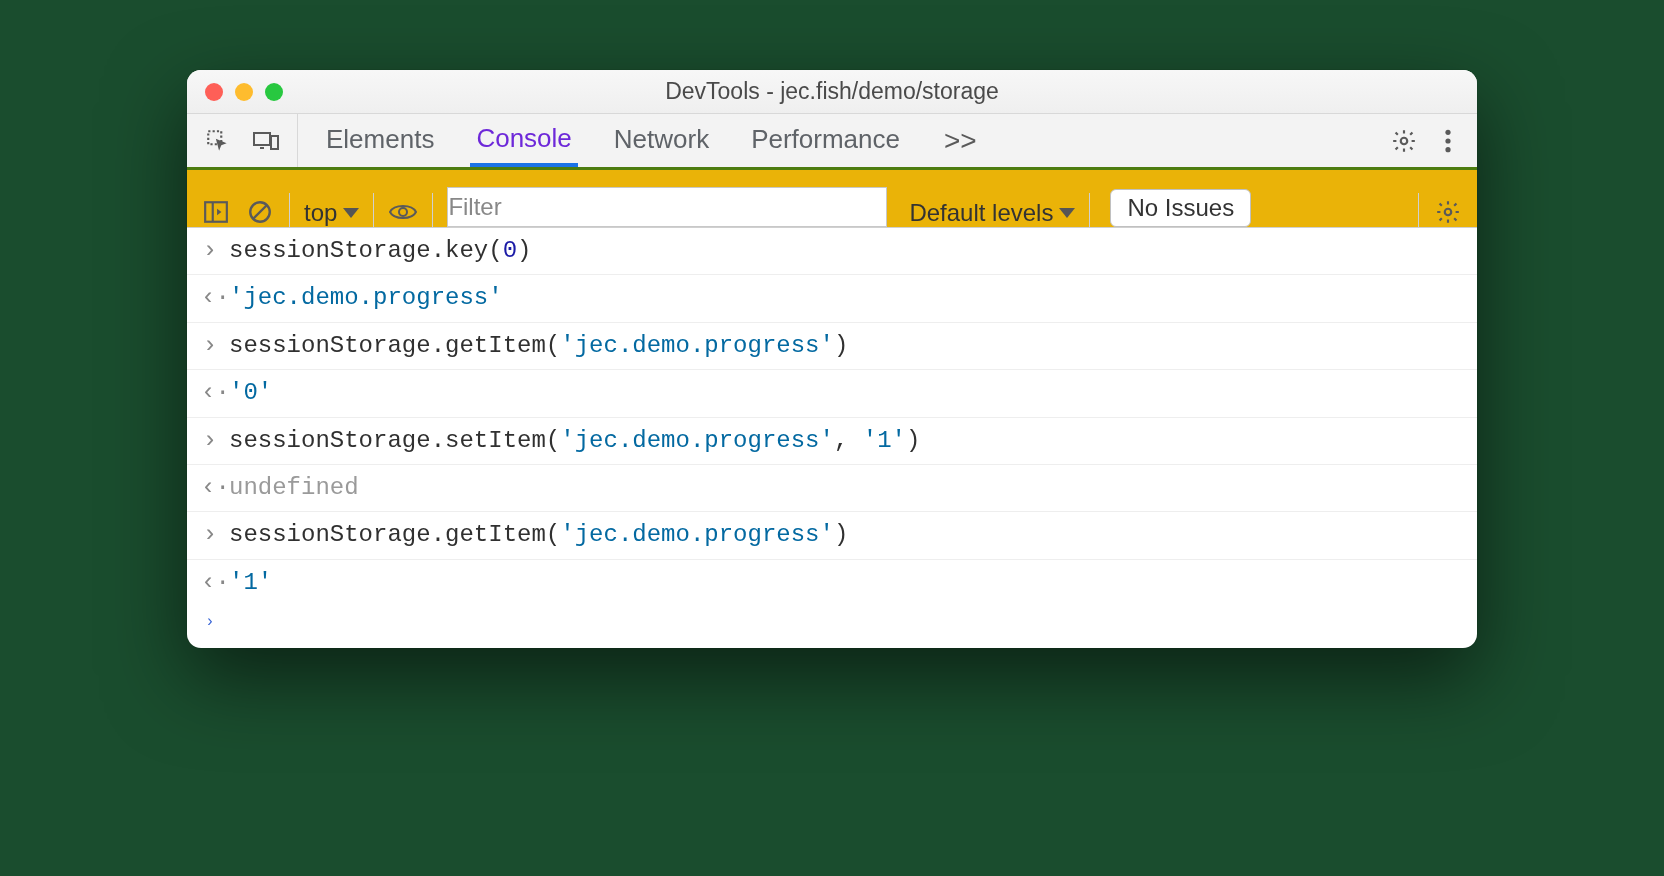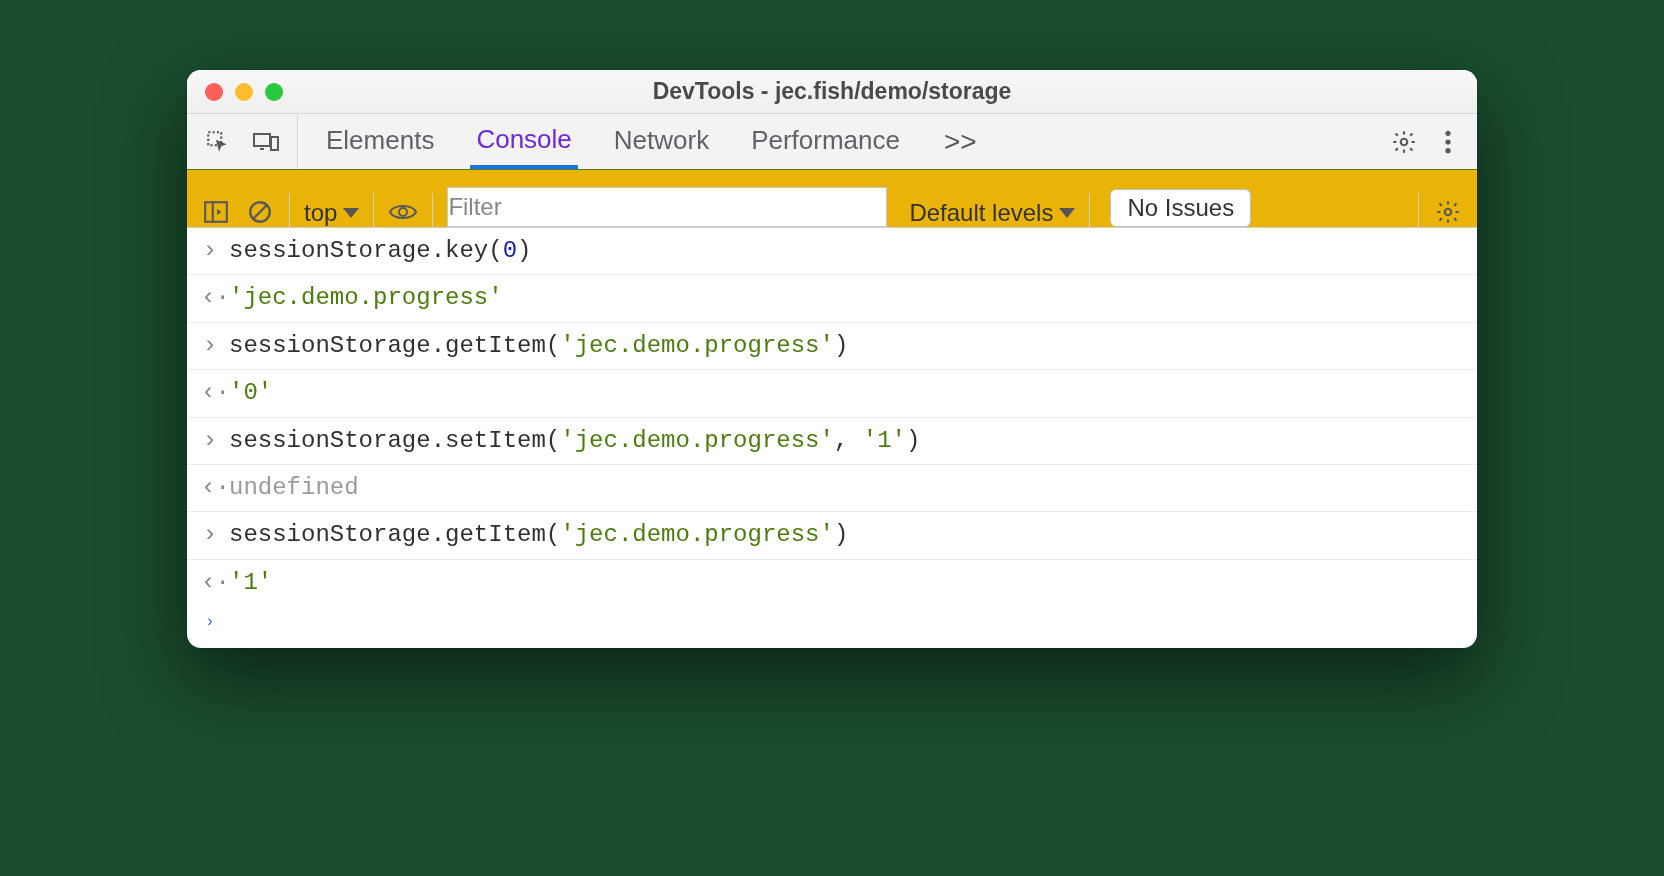--- a/index.html
+++ b/index.html
@@ -37,28 +37,28 @@
     display: flex;
     align-items: center;
     gap: 12px;
   }
   .dot { width: 18px; height: 18px; border-radius: 50%; }
   .dot.red { background: #fe5f57; }
   .dot.yel { background: #febc2e; }
   .dot.grn { background: #28c840; }
   .title {
     font-size: 23px;
-    font-weight: 700;
+    font-weight: 400;
     color: #4a4a4a;
   }
   .tabs-row {
     height: 56px;
     display: flex;
     align-items: stretch;
-    border-bottom: 1px solid #4d7c0f;
+    border-bottom: 3px solid #4d7c0f;
     background: #f3f3f3;
   }
   .tabs-left {
     display: flex;
     align-items: center;
     gap: 18px;
     padding: 0 16px;
     color: #5a5a5a;
     border-right: 1px solid #d8d8d8;
   }
@@ -167,21 +167,21 @@
     text-align: center;
     color: #888;
     flex-shrink: 0;
     font-family: inherit;
     user-select: none;
   }
   .gutter.in { color: #888; }
   .gutter.out { color: #888; }
   .gutter.prompt { color: #3864d6; }
   .code { color: #303030; white-space: pre; margin-top: 32px; }
-  .str { color: #4d7c0f; margin-top: 28px; }
+  .str { color: #0369a1; margin-top: 28px; }
   .num { color: #1a1aa6; }
   .undef { color: #9a9a9a; }
   .input-line {
     padding: 6px 14px 18px 14px;
     display: flex;
     align-items: center;
     gap: 10px;
   }
   svg { display: block; }
 </style>

